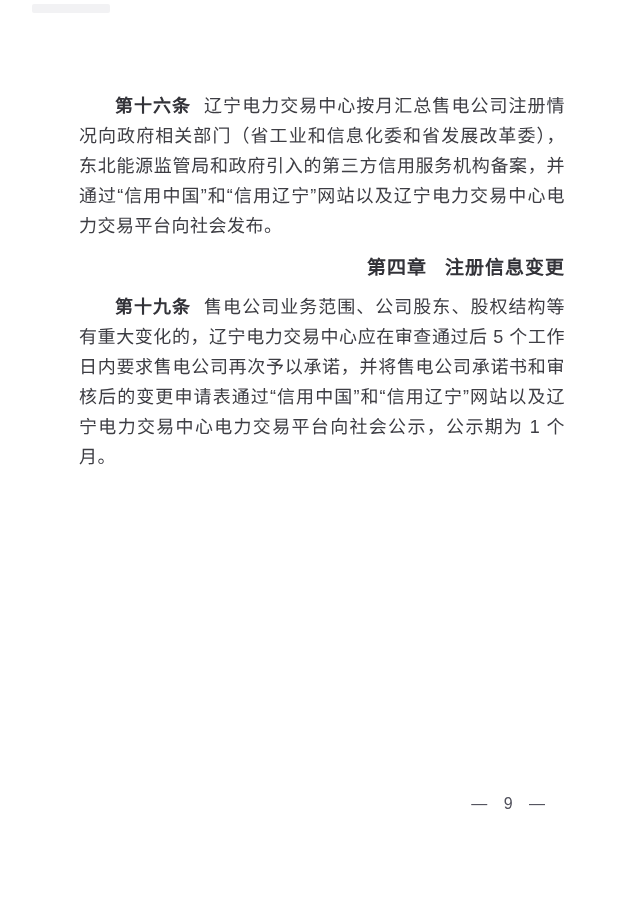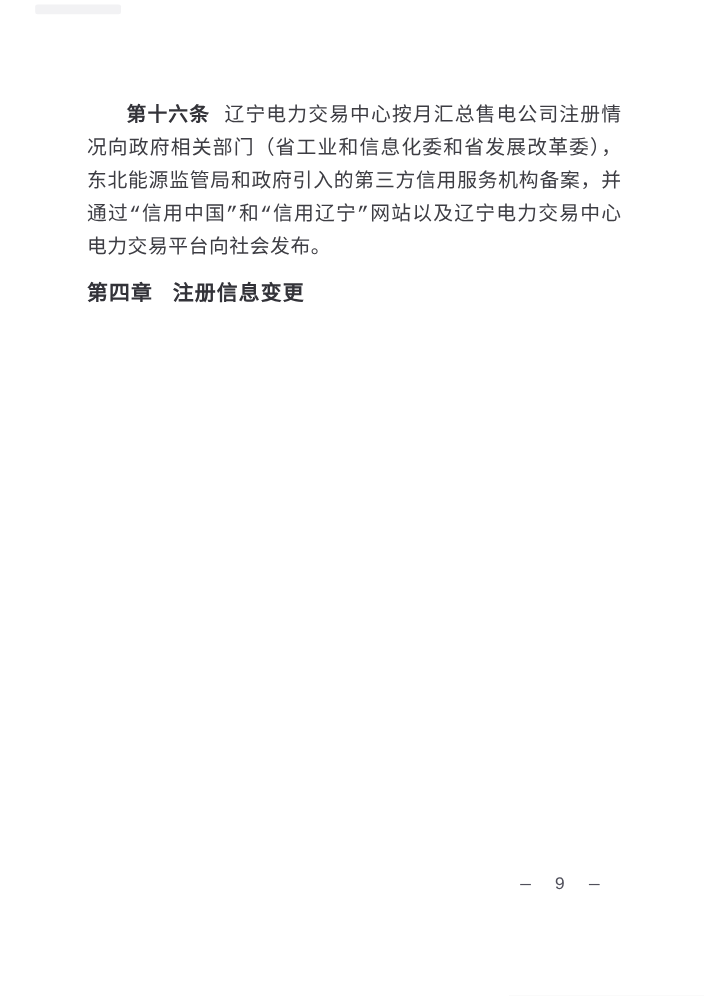--- a/index.html
+++ b/index.html
@@ -6,21 +6,21 @@
     margin: 0;
     padding: 0;
     background: #f5f5f5;
   }
   .scan-page {
     position: relative;
     width: 640px;
     height: 905px;
     margin: 0;
     background: #ffffff;
-    font-family: Liberation Mono, monospace;
+    font-family: Liberation Sans, sans-serif;
     color: #3d3d43;
     overflow: hidden;
   }
   .content {
     position: absolute;
     left: 79px;
     top: 91px;
     width: 486px;
   }
   .para {
@@ -33,21 +33,21 @@
   }
   .article-label {
     font-weight: 700;
     color: #333339;
     margin-right: 13px;
   }
   .chapter-heading {
     font-size: 19px;
     font-weight: 700;
     line-height: 30px;
-    text-align: left;
+    text-align: right;
     color: #333339;
     margin: 12px 0 9px 0;
     letter-spacing: 1px;
   }
   .chapter-no {
     margin-right: 18px;
   }
   .page-number {
     position: absolute;
     top: 794px;
@@ -74,19 +74,20 @@
   <span class="scan-smudge smudge-a"></span>
 
   <div class="content">
 
     <p class="para"><span class="article-label">第十六条</span><span>辽宁电力交易中心按月汇总售电公司注册情况向政府相关部门（省工业和信息化委和省发展改革委），东北能源监管局和政府引入的第三方信用服务机构备案，并通过“信用中国”和“信用辽宁”网站以及辽宁电力交易中心电力交易平台向社会发布。</span></p>
 
     <h2 class="chapter-heading"><span class="chapter-no">第四章</span><span>注册信息变更</span></h2>
 
 
 
+    <p class="para"><span class="article-label">第十九条</span><span>售电公司业务范围、公司股东、股权结构等有重大变化的，辽宁电力交易中心应在审查通过后 5 个工作日内要求售电公司再次予以承诺，并将售电公司承诺书和审核后的变更申请表通过“信用中国”和“信用辽宁”网站以及辽宁电力交易中心电力交易平台向社会公示，公示期为 1 个月。</span></p>
 
 
   </div>
 
   <div class="page-number">— 9 —</div>
 
 </div>
 
 </body></html>

